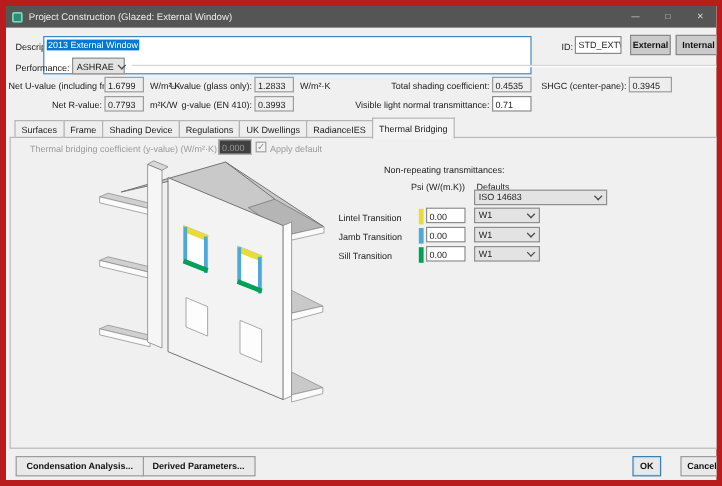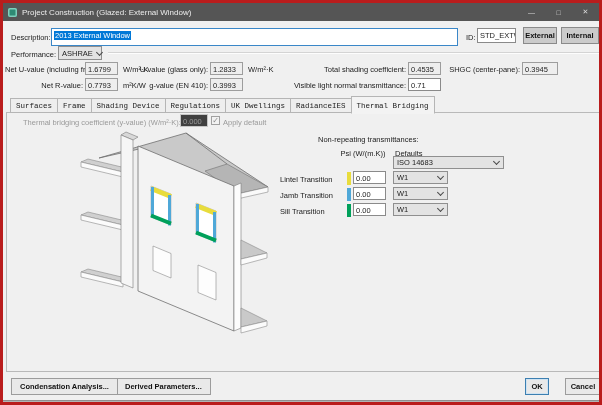--- a/index.html
+++ b/index.html
@@ -1,16 +1,16 @@
 <!DOCTYPE html>
 <html><head>
 <meta charset="utf-8">
 <style>
   html,body{margin:0;padding:0;background:#d9d9d9;font-family:"Liberation Sans",sans-serif;}
-  .dialog{position:relative;width:602px;height:405px;background:#f0f0f0;border:3px solid #b91c1c;box-sizing:border-box;overflow:hidden;}
+  .dialog{position:relative;width:602px;height:405px;background:#f0f0f0;border:5px solid #b91c1c;box-sizing:border-box;overflow:hidden;}
   .abs{position:absolute;}
   .lbl{position:absolute;font-size:7.5px;color:#1c1c1c;white-space:nowrap;line-height:11px;}
   .lbl.dim{color:#9a9a9a;}
   .lbl.r{text-align:right;}
   
   .titlebar{position:absolute;left:0;top:0;width:100%;height:18px;background:#555555;display:flex;align-items:center;box-sizing:border-box;padding-left:5px;}
   .app-icon{width:9px;height:9px;background:#2e8b74;border-radius:2px;margin-right:5px;box-shadow:inset 0 0 0 1.5px #7fd0bd;}
   .title{font-size:8px;color:#ececec;flex:1;white-space:nowrap;overflow:hidden;}
   .win-controls{display:flex;height:100%;}
   .win-btn{width:27px;height:100%;display:flex;align-items:center;justify-content:center;color:#d8d8d8;font-size:7px;}
@@ -20,21 +20,21 @@
   .field.dis{background:#404040;border-color:#c6c6c6;color:#9a9a9a;}
   .field.focus{border-color:#3a87c8;}
   .sel{background:#0078d7;color:#fff;padding:0 1px;}
   .combo{position:absolute;border:1px solid #8f8f8f;background:#e3e3e3;display:flex;align-items:center;justify-content:space-between;padding:0 4px 0 3px;box-sizing:border-box;font-size:7.5px;color:#1c1c1c;white-space:nowrap;}
   .chev{width:4px;height:4px;border-right:1px solid #4a4a4a;border-bottom:1px solid #4a4a4a;transform:rotate(45deg);margin-top:-2px;flex:0 0 auto;margin-left:4px;}
   .btn{position:absolute;border:1px solid #8a8a8a;background:#cbcbcb;font-size:7.5px;color:#111;display:flex;align-items:center;justify-content:center;box-sizing:border-box;white-space:nowrap;font-weight:bold;}
   .btn.light{background:#e9e9e9;border-color:#9c9c9c;}
   .btn.default{border:1px solid #3c7fb1;box-shadow:inset 0 0 0 1px #cfe3f2;}
   .sep{position:absolute;height:0;border-top:1px solid #d4d4d4;border-bottom:1px solid #fdfdfd;}
   
-  .tabs{position:absolute;left:8px;top:93px;display:flex;align-items:flex-end;z-index:3;font-family:Liberation Mono, monospace;}
+  .tabs{position:absolute;left:8px;top:93px;display:flex;align-items:flex-end;z-index:3;}
   .tab{height:15px;line-height:15px;padding:0 5px;font-size:7.5px;color:#1c1c1c;background:#eeeeee;border:1px solid #b5b5b5;margin-left:-1px;box-sizing:border-box;white-space:nowrap;}
   .tab.active{height:18px;line-height:18px;background:#f3f3f3;border-bottom:1px solid #f3f3f3;margin-bottom:-1px;z-index:4;position:relative;}
   .panel{position:absolute;left:3px;top:109px;width:595px;height:260px;border:1px solid #b9b9b9;background:#f0f0f0;box-sizing:border-box;z-index:1;}
   
   .checkbox{position:absolute;width:9px;height:9px;border:1px solid #a0a0a0;background:#f2f2f2;box-sizing:border-box;font-size:8px;line-height:7px;color:#8a8a8a;text-align:center;}
   .swatch{position:absolute;width:4px;height:13px;}
   .bottom-band{position:absolute;left:0;top:397px;width:100%;height:8px;background:#b3b3b3;border-top:1px solid #8f8f8f;box-sizing:border-box;}
 </style>
 </head>
 <body>
@@ -45,21 +45,21 @@
     <span class="app-icon"></span>
     <span class="title">Project Construction (Glazed: External Window)</span>
     <div class="win-controls">
       <span class="win-btn">—</span>
       <span class="win-btn">□</span>
       <span class="win-btn">✕</span>
     </div>
   </div>
 
   <div class="lbl" style="left:8px;top:29px;">Description:</div>
-  <div class="field focus" style="left:48px;top:25px;width:407px;height:18px;"><span class="sel">2013 External Window</span></div>
+  <div class="field focus" style="left:31px;top:25px;width:407px;height:32px;"><span class="sel">2013 External Window</span></div>
   <div class="lbl" style="left:463px;top:29px;">ID:</div>
   <div class="field" style="left:474px;top:25px;width:39px;height:15px;">STD_EXTW</div>
   <div class="btn" style="left:520px;top:24px;width:34px;height:17px;">External</div>
   <div class="btn" style="left:558px;top:24px;width:38px;height:17px;">Internal</div>
 
   <div class="lbl" style="left:8px;top:46px;">Performance:</div>
   <div class="combo" style="left:55px;top:43px;width:44px;height:14px;">
     <span>ASHRAE</span>
     <span class="chev"></span>
   </div>

